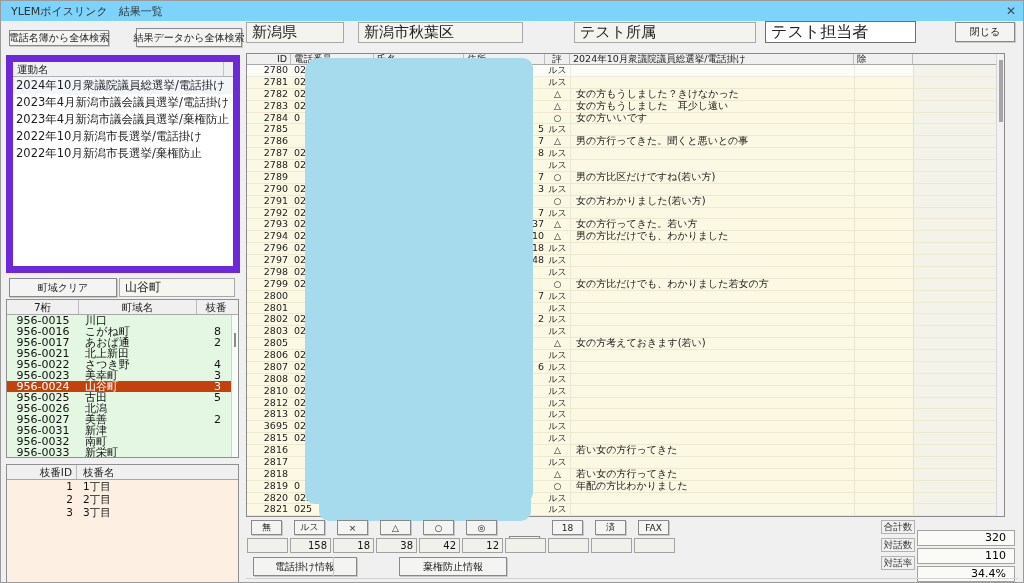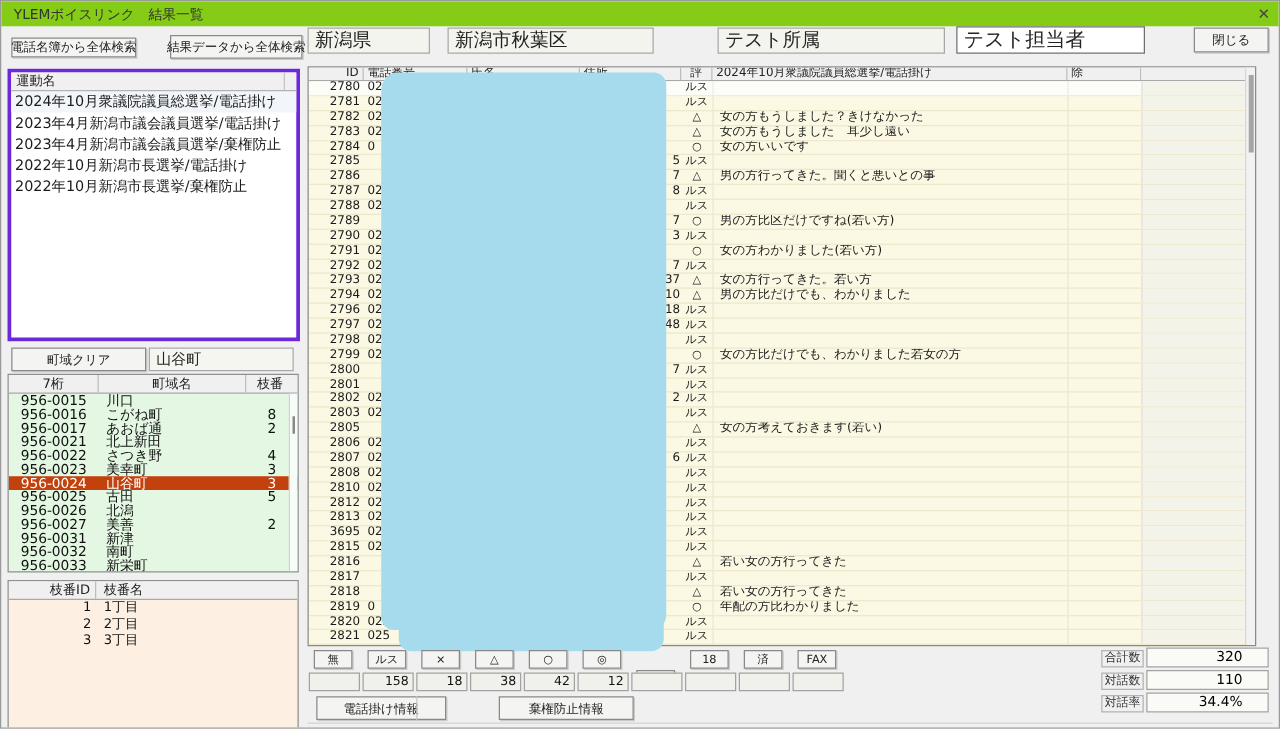--- a/index.html
+++ b/index.html
@@ -5,25 +5,25 @@
   *{margin:0;padding:0;box-sizing:border-box;}
   html,body{background:#cfcfcf;}
   body{font-family:"DejaVu Sans","Liberation Sans",sans-serif;}
   #win{position:relative;width:1024px;height:583px;background:#f0f0f0;border:1px solid #9a9a9a;overflow:hidden;}
   .abs{position:absolute;}
   .btn{background:#f4f4f2;border:1px solid #898989;box-shadow:1px 1px 0 #c9c9c9;font-size:10px;color:#222;
        display:flex;align-items:center;justify-content:center;white-space:nowrap;cursor:default;}
   .fld{border:1px solid #a8a8a8;background:#f4f4ee;font-size:15px;color:#222;display:flex;align-items:center;
        padding:0 5px;overflow:hidden;white-space:nowrap;}
   
-  #titlebar{left:0;top:0;width:1022px;height:20px;background:#84cc16;}
+  #titlebar{left:0;top:0;width:1022px;height:20px;background:#7dd3fc;}
   #title{left:10px;top:3px;font-size:11px;color:#333;}
   #close-x{left:1002px;top:2px;width:16px;height:16px;font-size:12px;color:#444;text-align:center;line-height:16px;}
   
-  #campaign-panel{left:5px;top:54px;width:234px;height:218px;border:3px solid #6d28d9;background:#fff;}
+  #campaign-panel{left:5px;top:54px;width:234px;height:218px;border:7px solid #6d28d9;background:#fff;}
   #campaign-header{height:15px;background:#f0f0f0;border-bottom:1px solid #b2b2b2;font-size:10.5px;color:#222;
        padding-left:4px;line-height:14px;position:relative;}
   #campaign-header::after{content:"";position:absolute;right:9px;top:0;bottom:0;width:1px;background:#c4c4c4;}
   .camp-item{height:17px;line-height:17px;font-size:11.5px;color:#1c1c1c;padding-left:3px;white-space:nowrap;overflow:hidden;}
   .camp-item.sel{background:#f2f6fb;}
   
   #btn-townclear{left:8px;top:277px;width:108px;height:19px;}
   #fld-town{left:118px;top:277px;width:116px;height:19px;font-size:12px;background:#f6f6f1;}
   
   #town-panel{left:5px;top:298px;width:233px;height:159px;border:1px solid #8f8f8f;background:#e3f7e2;overflow:hidden;}
@@ -69,21 +69,21 @@
   .redact{position:absolute;z-index:5;}
   #redact-main{left:304px;top:57px;width:228px;height:446px;border-radius:14px 10px 12px 10px;}
   #redact-tab{left:318px;top:495px;width:212px;height:25px;border-radius:4px 4px 10px 10px;}
   
   .sum-btn{position:absolute;top:519px;width:31px;height:15px;font-size:9px;z-index:10;}
   .sum-box{position:absolute;top:537px;width:41px;height:15px;border:1px solid #a2a2a2;background:#f1f1ec;
        font-size:10px;line-height:13px;text-align:right;padding-right:3px;color:#111;z-index:10;}
   .stat-label{position:absolute;left:880px;width:34px;height:14px;border:1px solid #b2b2b2;background:#f0f0f0;
        font-size:9.5px;line-height:12px;text-align:center;color:#333;}
   .stat-value{position:absolute;left:916px;width:98px;height:16px;border:1px solid #a2a2a2;background:#fafaf6;
-       font-size:11px;line-height:14px;text-align:right;padding-right:20px;color:#000;}
+       font-size:11px;line-height:14px;text-align:right;padding-right:8px;color:#000;margin-top:12px;}
   #btn-callinfo{left:252px;top:556px;width:104px;height:19px;}
   #btn-abstain{left:398px;top:556px;width:108px;height:19px;}
   #bottom-divider{left:245px;top:577px;width:772px;height:1px;background:#d2d2d2;}
   #bottom-sep1{left:332px;top:556px;width:1px;height:19px;background:#c8c8c8;}
 </style>
 </head>
 <body>
 
 <div id="win">
 

